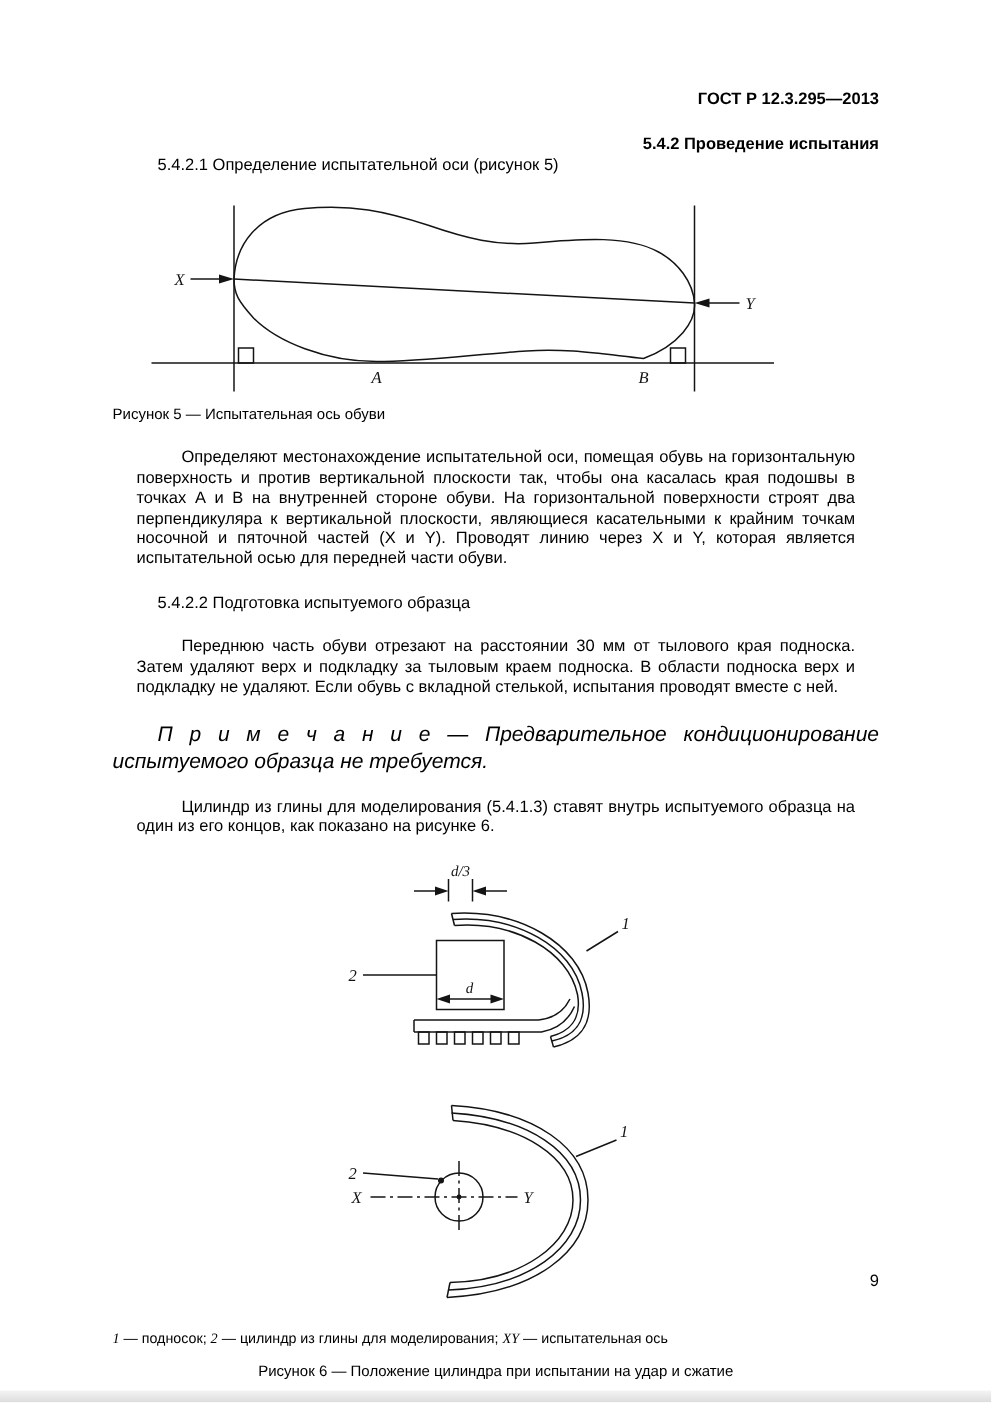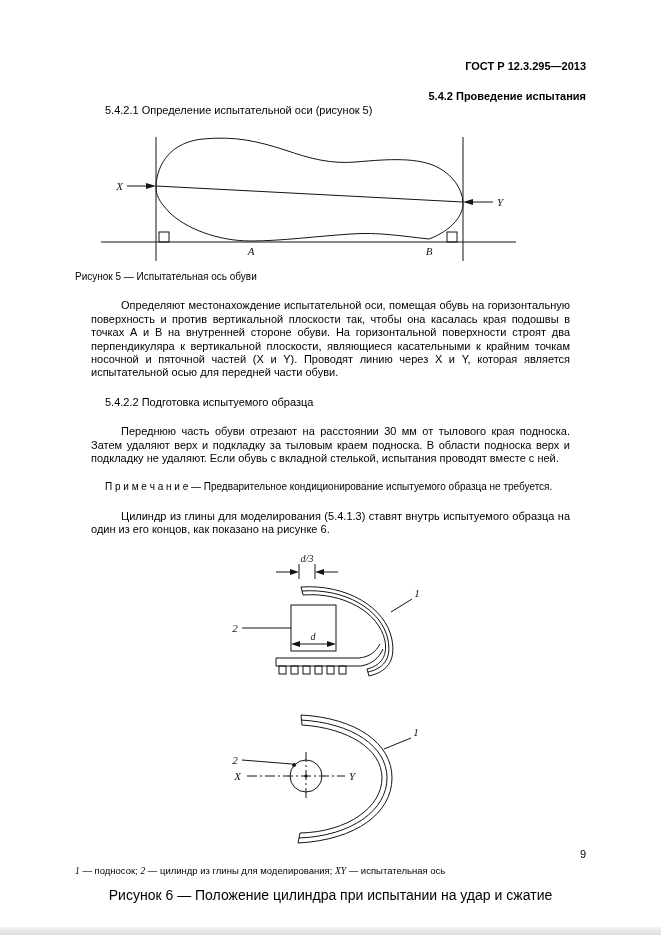--- a/index.html
+++ b/index.html
@@ -9,26 +9,26 @@
     position:relative; width:661px; height:935px; background:#ffffff;
     font-family:"Liberation Sans", sans-serif; font-size:11px; line-height:1.22;
     color:#000; overflow:hidden;
   }
   .content { position:absolute; left:75px; top:60px; width:511px; }
   .doc-header { text-align:right; font-weight:700; font-size:11px; margin-bottom:17px; }
   .heading { text-indent:30px; margin:0; }
   .bold { font-weight:700;text-align:right; }
   p.body { text-align:justify; text-indent:30px; margin:16px; }
   .caption { text-align:left; font-size:10px; margin:7px 0 12px; }
-  .note { font-size:10px; text-indent:30px; text-align:justify; margin:8px 0 8px; }
+  .note { font-size:14px; text-indent:30px; text-align:justify; margin:8px 0 8px;font-style:italic; }
   .fig5 { display:block; margin:7px 0 0 18px; }
   .fig6 { display:block; margin:8px auto 0; }
   .legend { font-size:9.5px; margin-top:12px; }
   .legend .it { font-style:italic; font-family:"Liberation Serif", serif; }
-  .caption2 { text-align:center; font-size:14px; margin-top:9px; }
+  .caption2 { text-align:center; font-size:10px; margin-top:9px; }
   .page-number { position:absolute; right:75px; top:848px; font-family:"Liberation Sans", sans-serif; font-size:11px; }
   .bottom-strip { position:absolute; left:0; bottom:0; width:661px; height:8px;
     background:linear-gradient(#f4f4f4,#dcdcdc); }
   
   svg .ln { stroke:#141414; fill:none; stroke-width:1; }
   svg .ah { fill:#141414; stroke:none; }
   svg .lbl { font-family:"Liberation Serif", serif; font-style:italic; font-size:11px; fill:#141414; }
   svg .lbl-sm { font-family:"Liberation Serif", serif; font-style:italic; font-size:10px; fill:#141414; }
   svg .dashdot { stroke:#141414; fill:none; stroke-width:1; stroke-dasharray:10 3 2 3; }
   svg .dot { fill:#141414; stroke:none; }

